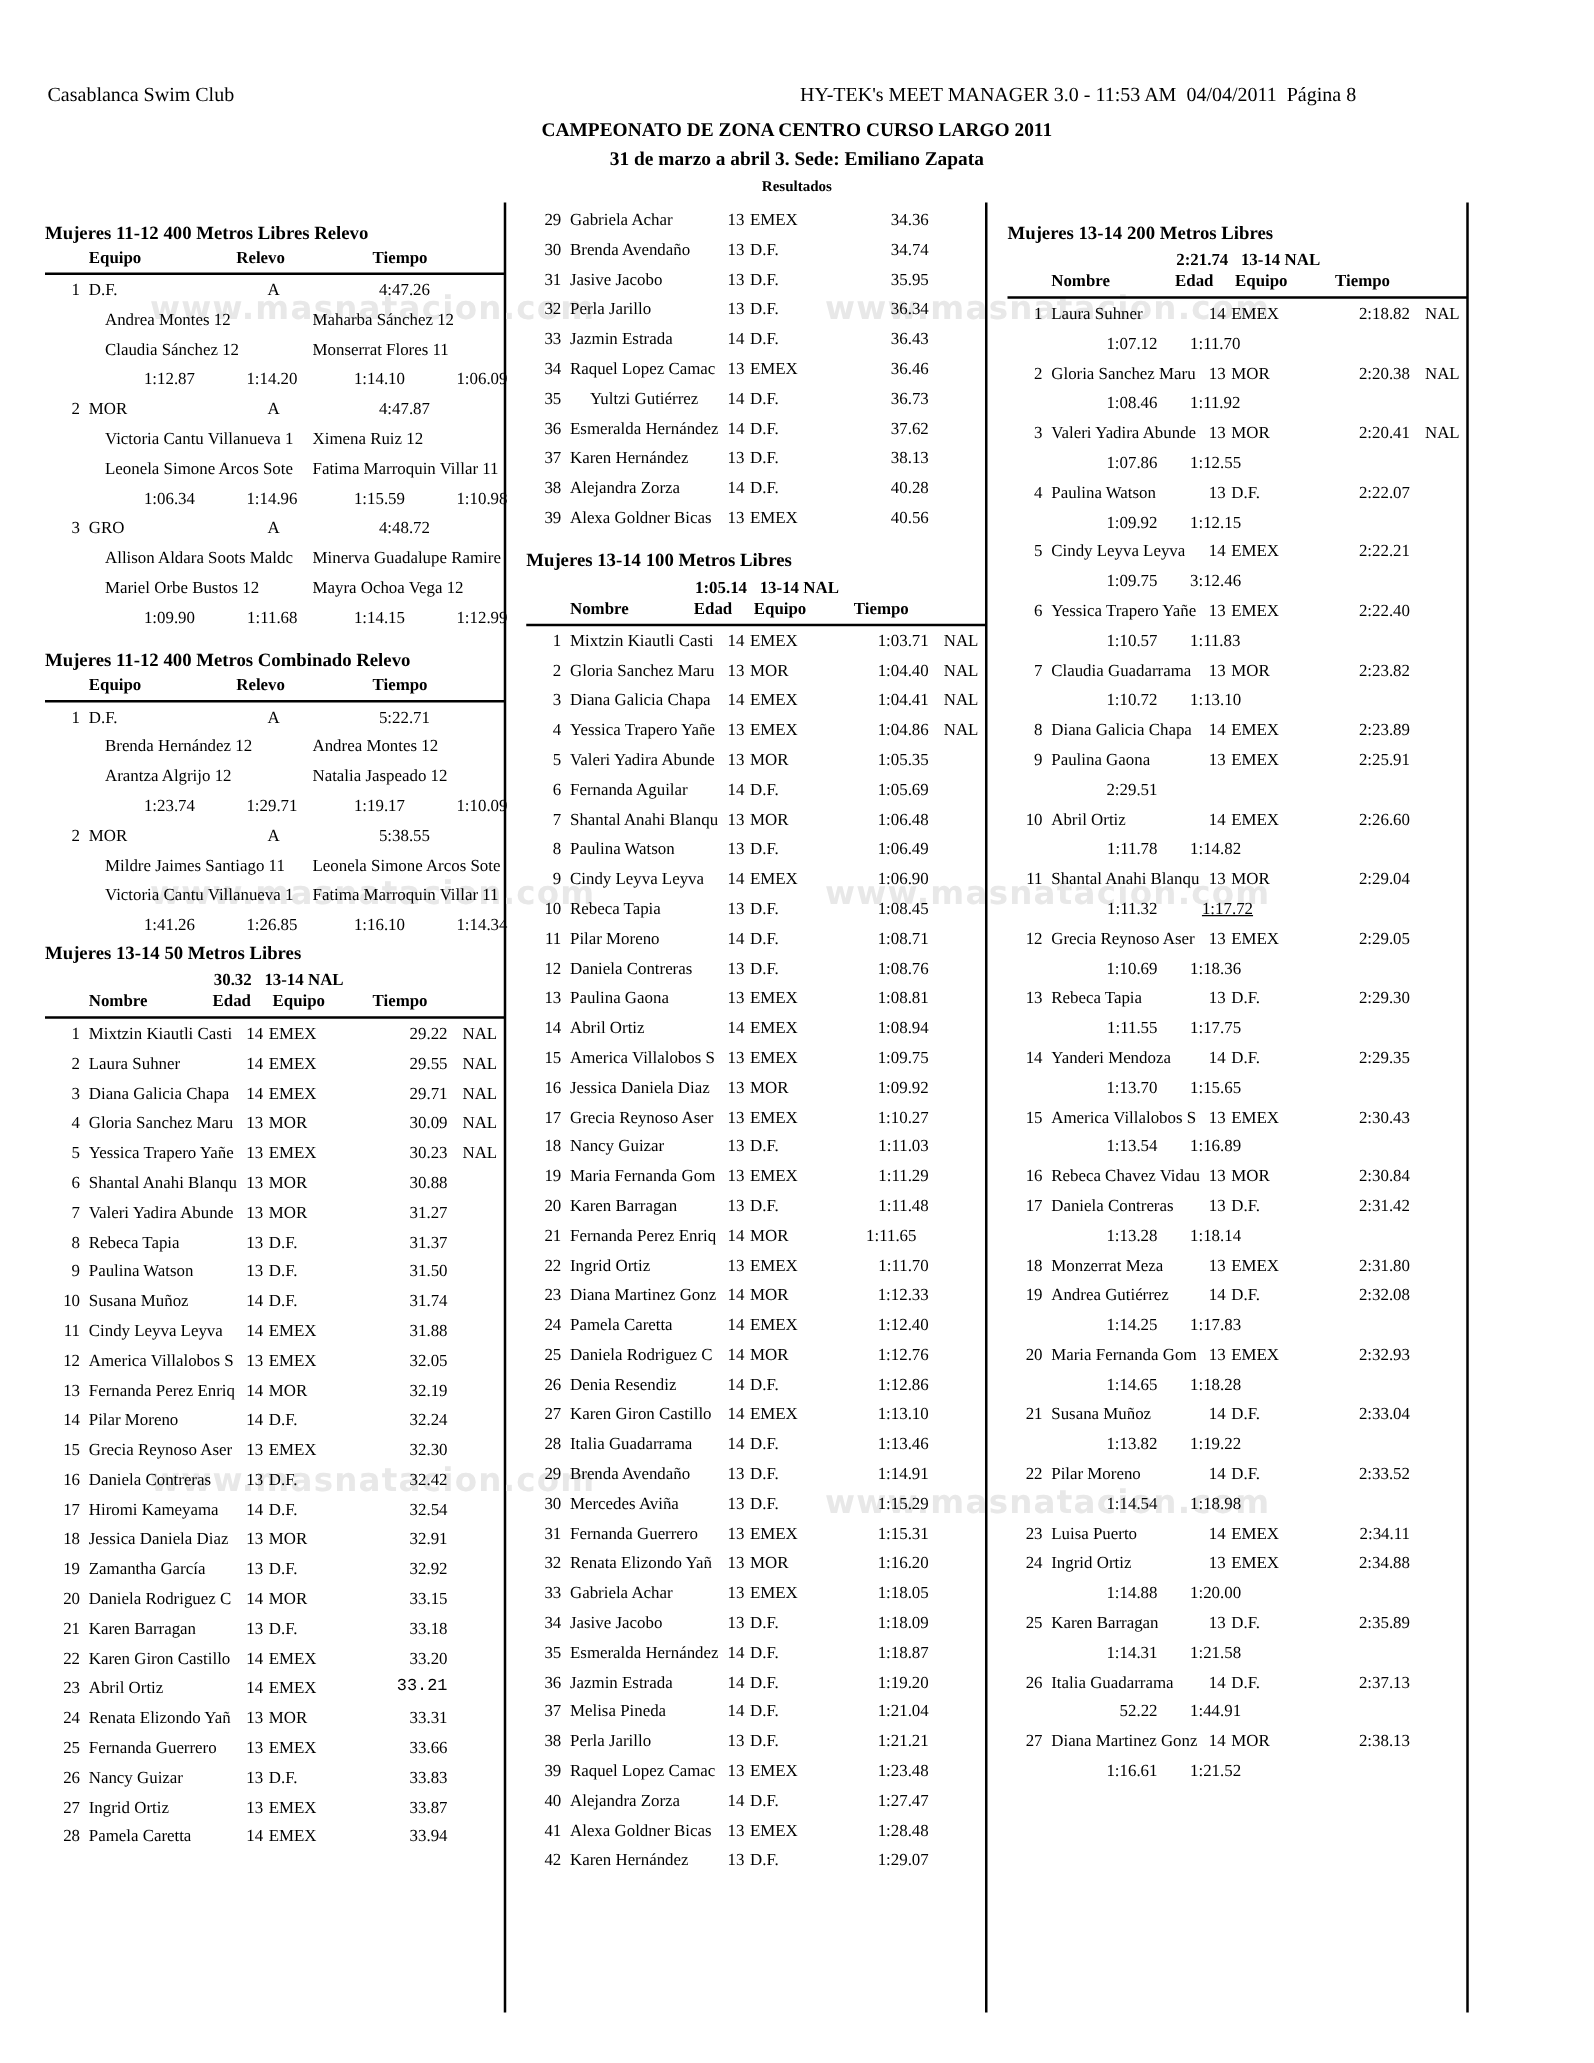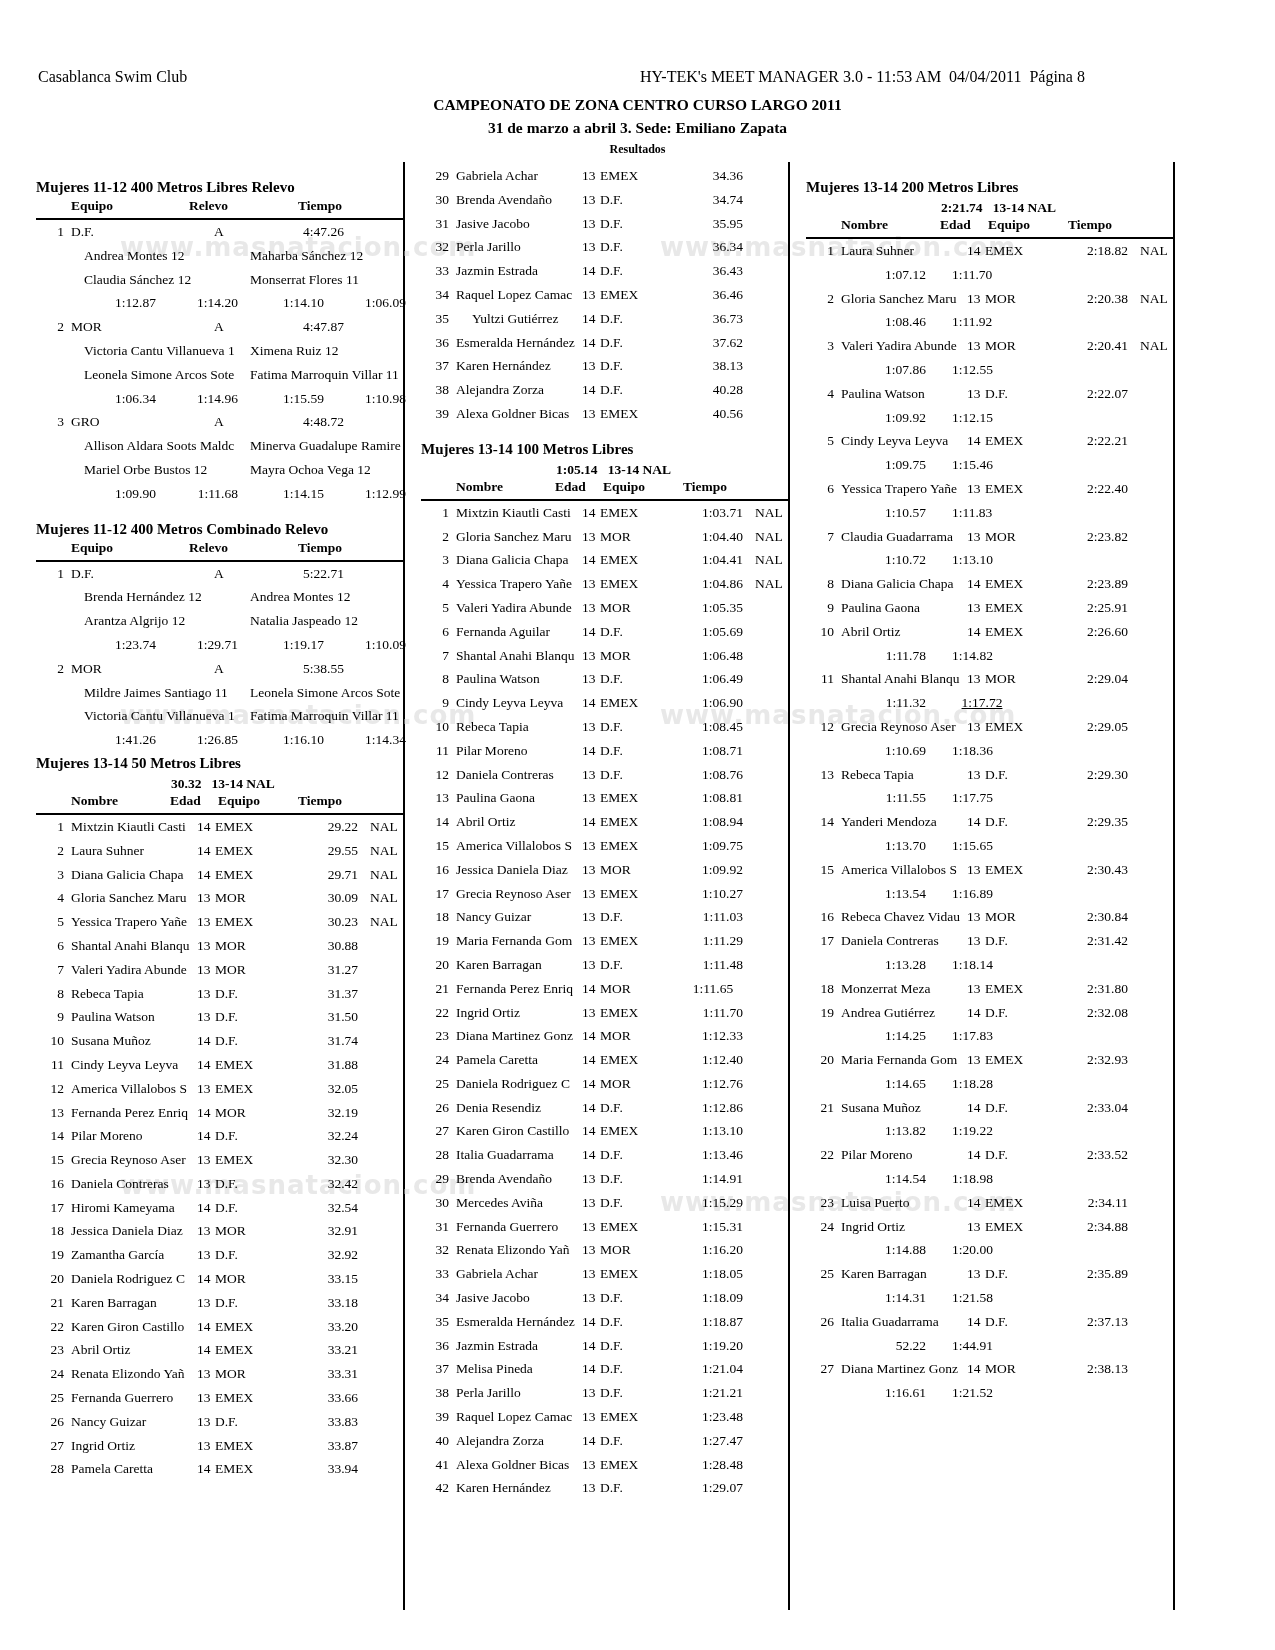--- a/index.html
+++ b/index.html
@@ -341,21 +341,21 @@
       <span style="left:161px;">14</span>
       <span style="left:179px;">EMEX</span>
       <span style="left:262px; width:60px; text-align:right;">33.20</span>
       <span style="left:334px;"></span>
     </div>
     <div class="row">
       <span style="left:0; width:28px; text-align:right;">23</span>
       <span class="name" style="left:35px; width:125px;">Abril Ortiz</span>
       <span style="left:161px;">14</span>
       <span style="left:179px;">EMEX</span>
-      <span style="left:262px; width:60px; text-align:right;">33.21</span>
+      <span style="left:262px; width:60px; text-align:right;font-family:Liberation Mono, monospace;">33.21</span>
       <span style="left:334px;"></span>
     </div>
     <div class="row">
       <span style="left:0; width:28px; text-align:right;">24</span>
       <span class="name" style="left:35px; width:125px;">Renata Elizondo Yañ</span>
       <span style="left:161px;">13</span>
       <span style="left:179px;">MOR</span>
       <span style="left:262px; width:60px; text-align:right;">33.31</span>
       <span style="left:334px;"></span>
     </div>
@@ -893,21 +893,21 @@
     <div class="row">
       <span style="left:0; width:28px; text-align:right;">5</span>
       <span class="name" style="left:35px; width:125px;">Cindy Leyva Leyva</span>
       <span style="left:161px;">14</span>
       <span style="left:179px;">EMEX</span>
       <span style="left:262px; width:60px; text-align:right;">2:22.21</span>
       <span style="left:334px;"></span>
     </div>
     <div class="row">
       <span style="left:60px; width:60px; text-align:right;">1:09.75</span>
-      <span style="left:146px; width:60px; text-align:left;">1:15.46</span>
+      <span style="left:146px; width:60px; text-align:left;">3:12.46</span>
     </div>
     <div class="row">
       <span style="left:0; width:28px; text-align:right;">6</span>
       <span class="name" style="left:35px; width:125px;">Yessica Trapero Yañe</span>
       <span style="left:161px;">13</span>
       <span style="left:179px;">EMEX</span>
       <span style="left:262px; width:60px; text-align:right;">2:22.40</span>
       <span style="left:334px;"></span>
     </div>
     <div class="row">
@@ -934,20 +934,24 @@
       <span style="left:262px; width:60px; text-align:right;">2:23.89</span>
       <span style="left:334px;"></span>
     </div>
     <div class="row">
       <span style="left:0; width:28px; text-align:right;">9</span>
       <span class="name" style="left:35px; width:125px;">Paulina Gaona</span>
       <span style="left:161px;">13</span>
       <span style="left:179px;">EMEX</span>
       <span style="left:262px; width:60px; text-align:right;">2:25.91</span>
       <span style="left:334px;"></span>
+    </div>
+    <div class="row">
+      <span style="left:60px; width:60px; text-align:right;">2:29.51</span>
+      <span style="left:146px; width:60px; text-align:left;"></span>
     </div>
     <div class="row">
       <span style="left:0; width:28px; text-align:right;">10</span>
       <span class="name" style="left:35px; width:125px;">Abril Ortiz</span>
       <span style="left:161px;">14</span>
       <span style="left:179px;">EMEX</span>
       <span style="left:262px; width:60px; text-align:right;">2:26.60</span>
       <span style="left:334px;"></span>
     </div>
     <div class="row">

